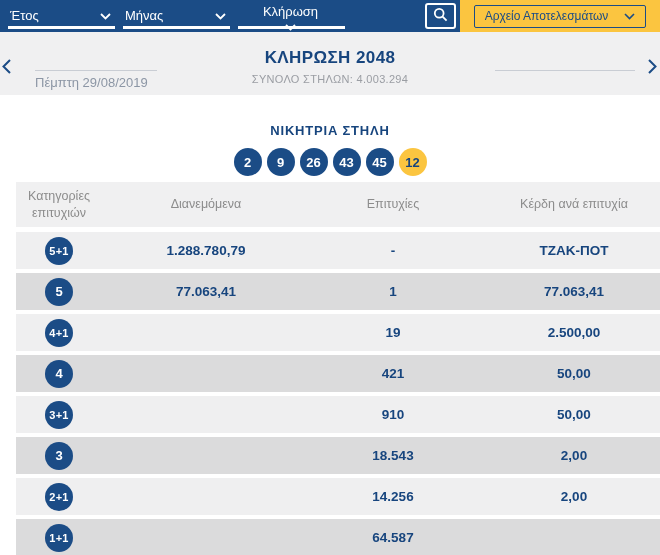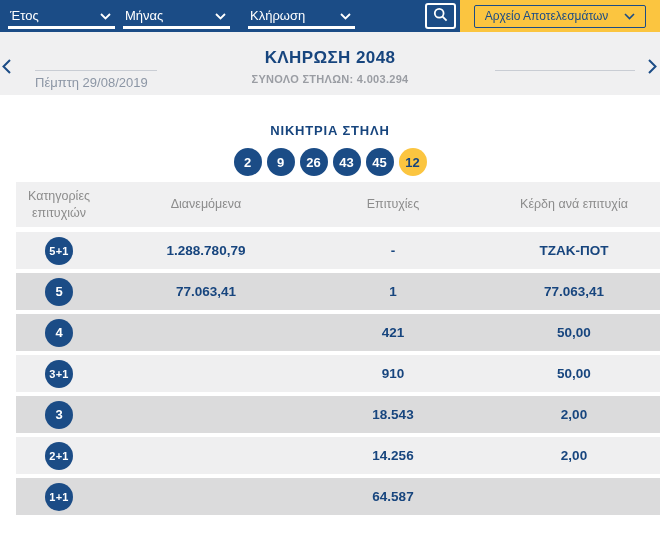--- a/index.html
+++ b/index.html
@@ -9,21 +9,21 @@
     -webkit-font-smoothing:antialiased;
   }
   
   .topbar { position:relative; height:32px; background:#1B4C86; }
   .dd {
     position:absolute; top:4px; height:25px; width:107px;
     border-bottom:3px solid #fff; box-sizing:border-box;
     color:#fff; font-size:13px; display:flex; align-items:center;
     justify-content:space-between; padding:0 4px 0 2px; cursor:pointer;
   }
-  .dd1 { left:8px; } .dd2 { left:123px; } .dd3 { left:248px; }
+  .dd1 { left:8px; } .dd2 { left:123px; } .dd3 { left:238px;flex-direction:column; }
   .search-btn {
     position:absolute; left:425px; top:3px; width:31px; height:26px;
     border:2px solid #fff; border-radius:3px; background:transparent;
     display:flex; align-items:center; justify-content:center; box-sizing:border-box;
     cursor:pointer; padding:0;
   }
   .topbar-yellow {
     position:absolute; left:460px; right:0; top:0; height:32px;
     background:#FBC540; display:flex; align-items:center; justify-content:center;
   }
@@ -38,21 +38,21 @@
   .nav-arrow { position:absolute; top:27px; background:none; border:none; padding:0; cursor:pointer; color:#1B4C86; }
   .nav-prev { left:2px; } .nav-next { right:3px; }
   .dh-left {
     position:absolute; left:35px; top:38px; width:122px;
     border-top:1px solid #C9CDD4; padding-top:4px;
     color:#8C96A5; font-size:13px;
   }
   .dh-right { position:absolute; left:495px; top:38px; width:140px; border-top:1px solid #C9CDD4; }
   .dh-center { position:absolute; left:0; right:0; top:16px; text-align:center; }
   .dh-title { color:#17457E; font-weight:bold; font-size:17px; letter-spacing:0.4px; }
-  .dh-sub { color:#9A9DA3; font-size:11px; margin-top:5px; letter-spacing:0.3px;font-weight:bold; }
+  .dh-sub { color:#9A9DA3; font-size:11px; margin-top:5px; letter-spacing:0.3px; }
   
   .winning { height:87px; background:#fff; text-align:center; box-sizing:border-box; padding-top:28px; }
   .winning-label { color:#17457E; font-weight:bold; font-size:13px; letter-spacing:0.8px; }
   .balls { margin-top:10px; display:flex; justify-content:center; gap:5px; }
   .ball {
     width:28px; height:28px; border-radius:50%; background:#1B4C86; color:#fff;
     font-weight:bold; font-size:13px; display:flex; align-items:center; justify-content:center;
   }
   .ball-joker { background:#FBC540; color:#17457E; }
   
@@ -181,20 +181,28 @@
 
       <div class="tgrid trow row-dark">
         <div class="c1">
           <span class="badge">5</span>
         </div>
         <div class="val">77.063,41</div>
         <div class="val">1</div>
         <div class="val c4">77.063,41</div>
       </div>
 
+      <div class="tgrid trow row-light">
+        <div class="c1">
+          <span class="badge small">4+1</span>
+        </div>
+        <div class="val"></div>
+        <div class="val">19</div>
+        <div class="val c4">2.500,00</div>
+      </div>
 
       <div class="tgrid trow row-dark">
         <div class="c1">
           <span class="badge">4</span>
         </div>
         <div class="val"></div>
         <div class="val">421</div>
         <div class="val c4">50,00</div>
       </div>
 

